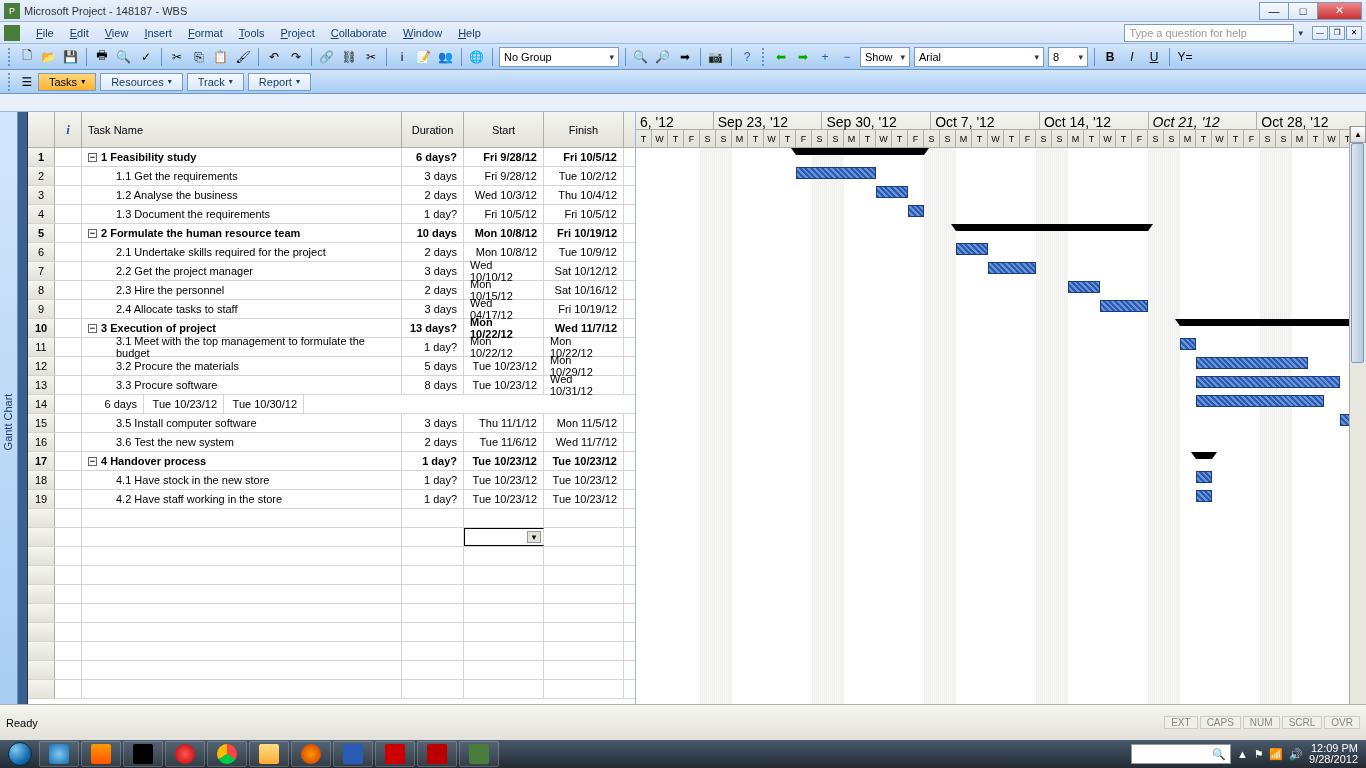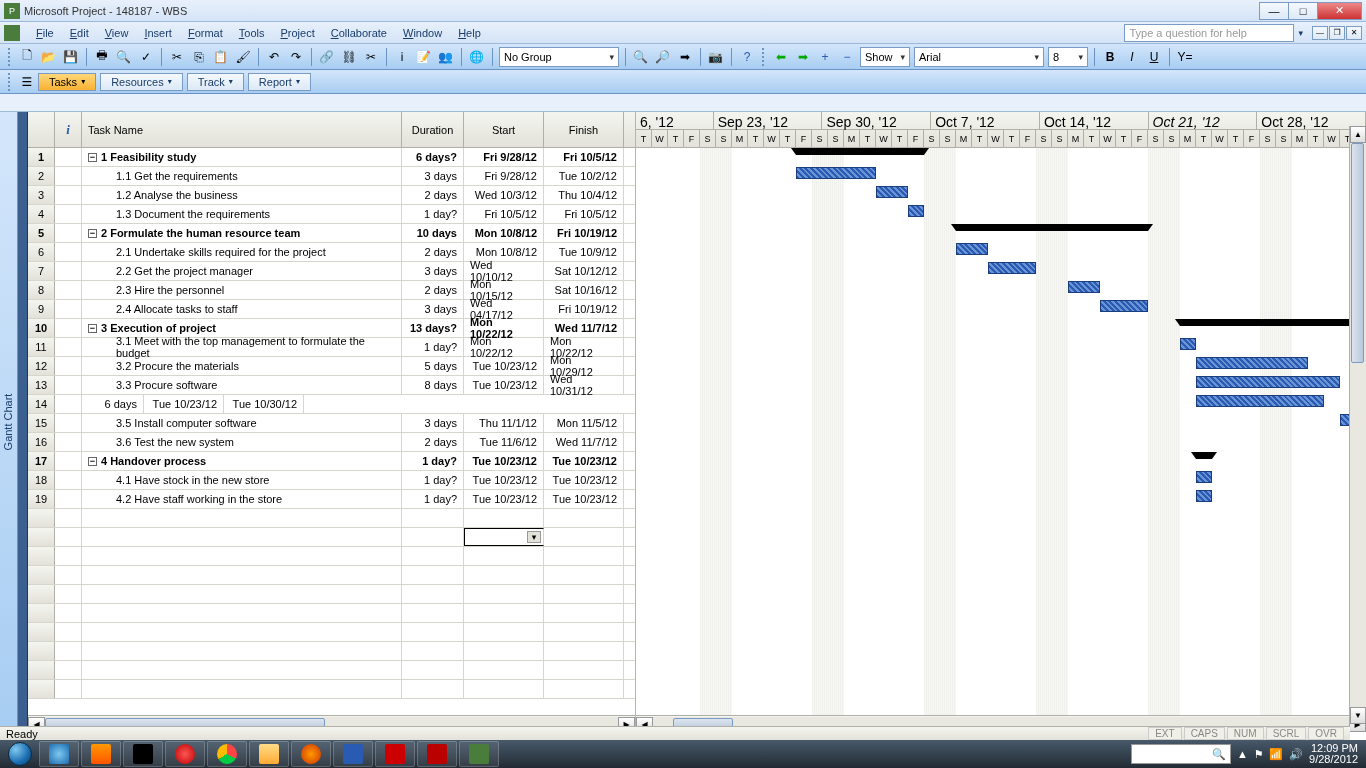--- a/index.html
+++ b/index.html
@@ -90,21 +90,21 @@
 .hscroll { height: 17px; background: linear-gradient(#f5f5f0,#e2e2da); border-top:1px solid #b0b0a8; display:flex; align-items:center; }
 .hscroll .sb-btn { width:17px; height:15px; border:1px solid #999; background:linear-gradient(#fff,#ddd); display:flex; align-items:center; justify-content:center; font-size:8px; }
 .hscroll .sb-track { flex:1; height:15px; background:#e8e8e0; position:relative; }
 .hscroll .sb-thumb { position:absolute; height:13px; top:1px; background:linear-gradient(#dce4ee,#b8c8dd); border:1px solid #7a9bc4; border-radius:2px; }
 .vscroll { position:absolute; right:0; top:126px; bottom:44px; width:17px; background: linear-gradient(90deg,#f5f5f0,#e2e2da); border-left:1px solid #b0b0a8; display:flex; flex-direction:column; }
 .vscroll .sb-btn { height:17px; border:1px solid #999; background:linear-gradient(#fff,#ddd); display:flex; align-items:center; justify-content:center; font-size:8px; }
 .vscroll .sb-track { flex:1; background:#e8e8e0; position:relative; }
 .vscroll .sb-thumb { position:absolute; left:1px; width:13px; background:linear-gradient(90deg,#dce4ee,#b8c8dd); border:1px solid #7a9bc4; border-radius:2px; }
 
 
-.statusbar { position:absolute; bottom:28px; left:0; right:16px; height:14px; background: linear-gradient(#f5f5f0,#e2e2da); border-top:1px solid #b0b0a8; display:flex; align-items:center; padding:0 6px; font-size:11px; }
+.statusbar { position:absolute; bottom:28px; left:0; right:0; height:36px; background: linear-gradient(#f5f5f0,#e2e2da); border-top:1px solid #b0b0a8; display:flex; align-items:center; padding:0 6px; font-size:11px; }
 .statusbar .status-cell { border:1px solid #ccc; padding:0 6px; margin-left:2px; background:#f0f0e8; font-size:10px; color:#888; }
 .statusbar .spacer { flex:1; }
 
 
 .win-taskbar { position:absolute; bottom:0; left:0; right:0; height:28px; background: linear-gradient(rgba(40,60,80,0.85),rgba(10,20,30,0.9)); display:flex; align-items:center; padding:0 2px; }
 .start-orb { width:36px; height:28px; display:flex; align-items:center; justify-content:center; }
 .start-orb .orb { width:24px; height:24px; border-radius:50%; background:radial-gradient(circle at 30% 30%, #7fc8f0, #1a6cb0 60%, #083a60); border:1px solid #0a2a40; }
 .task-btn { width:40px; height:26px; border:1px solid rgba(255,255,255,0.2); background:rgba(255,255,255,0.08); margin:0 1px; display:flex; align-items:center; justify-content:center; border-radius:2px; }
 .task-btn .ic { width:20px; height:20px; border-radius:2px; }
 .tray { margin-left:auto; display:flex; align-items:center; gap:6px; color:#fff; padding:0 6px; font-size:10px; }

